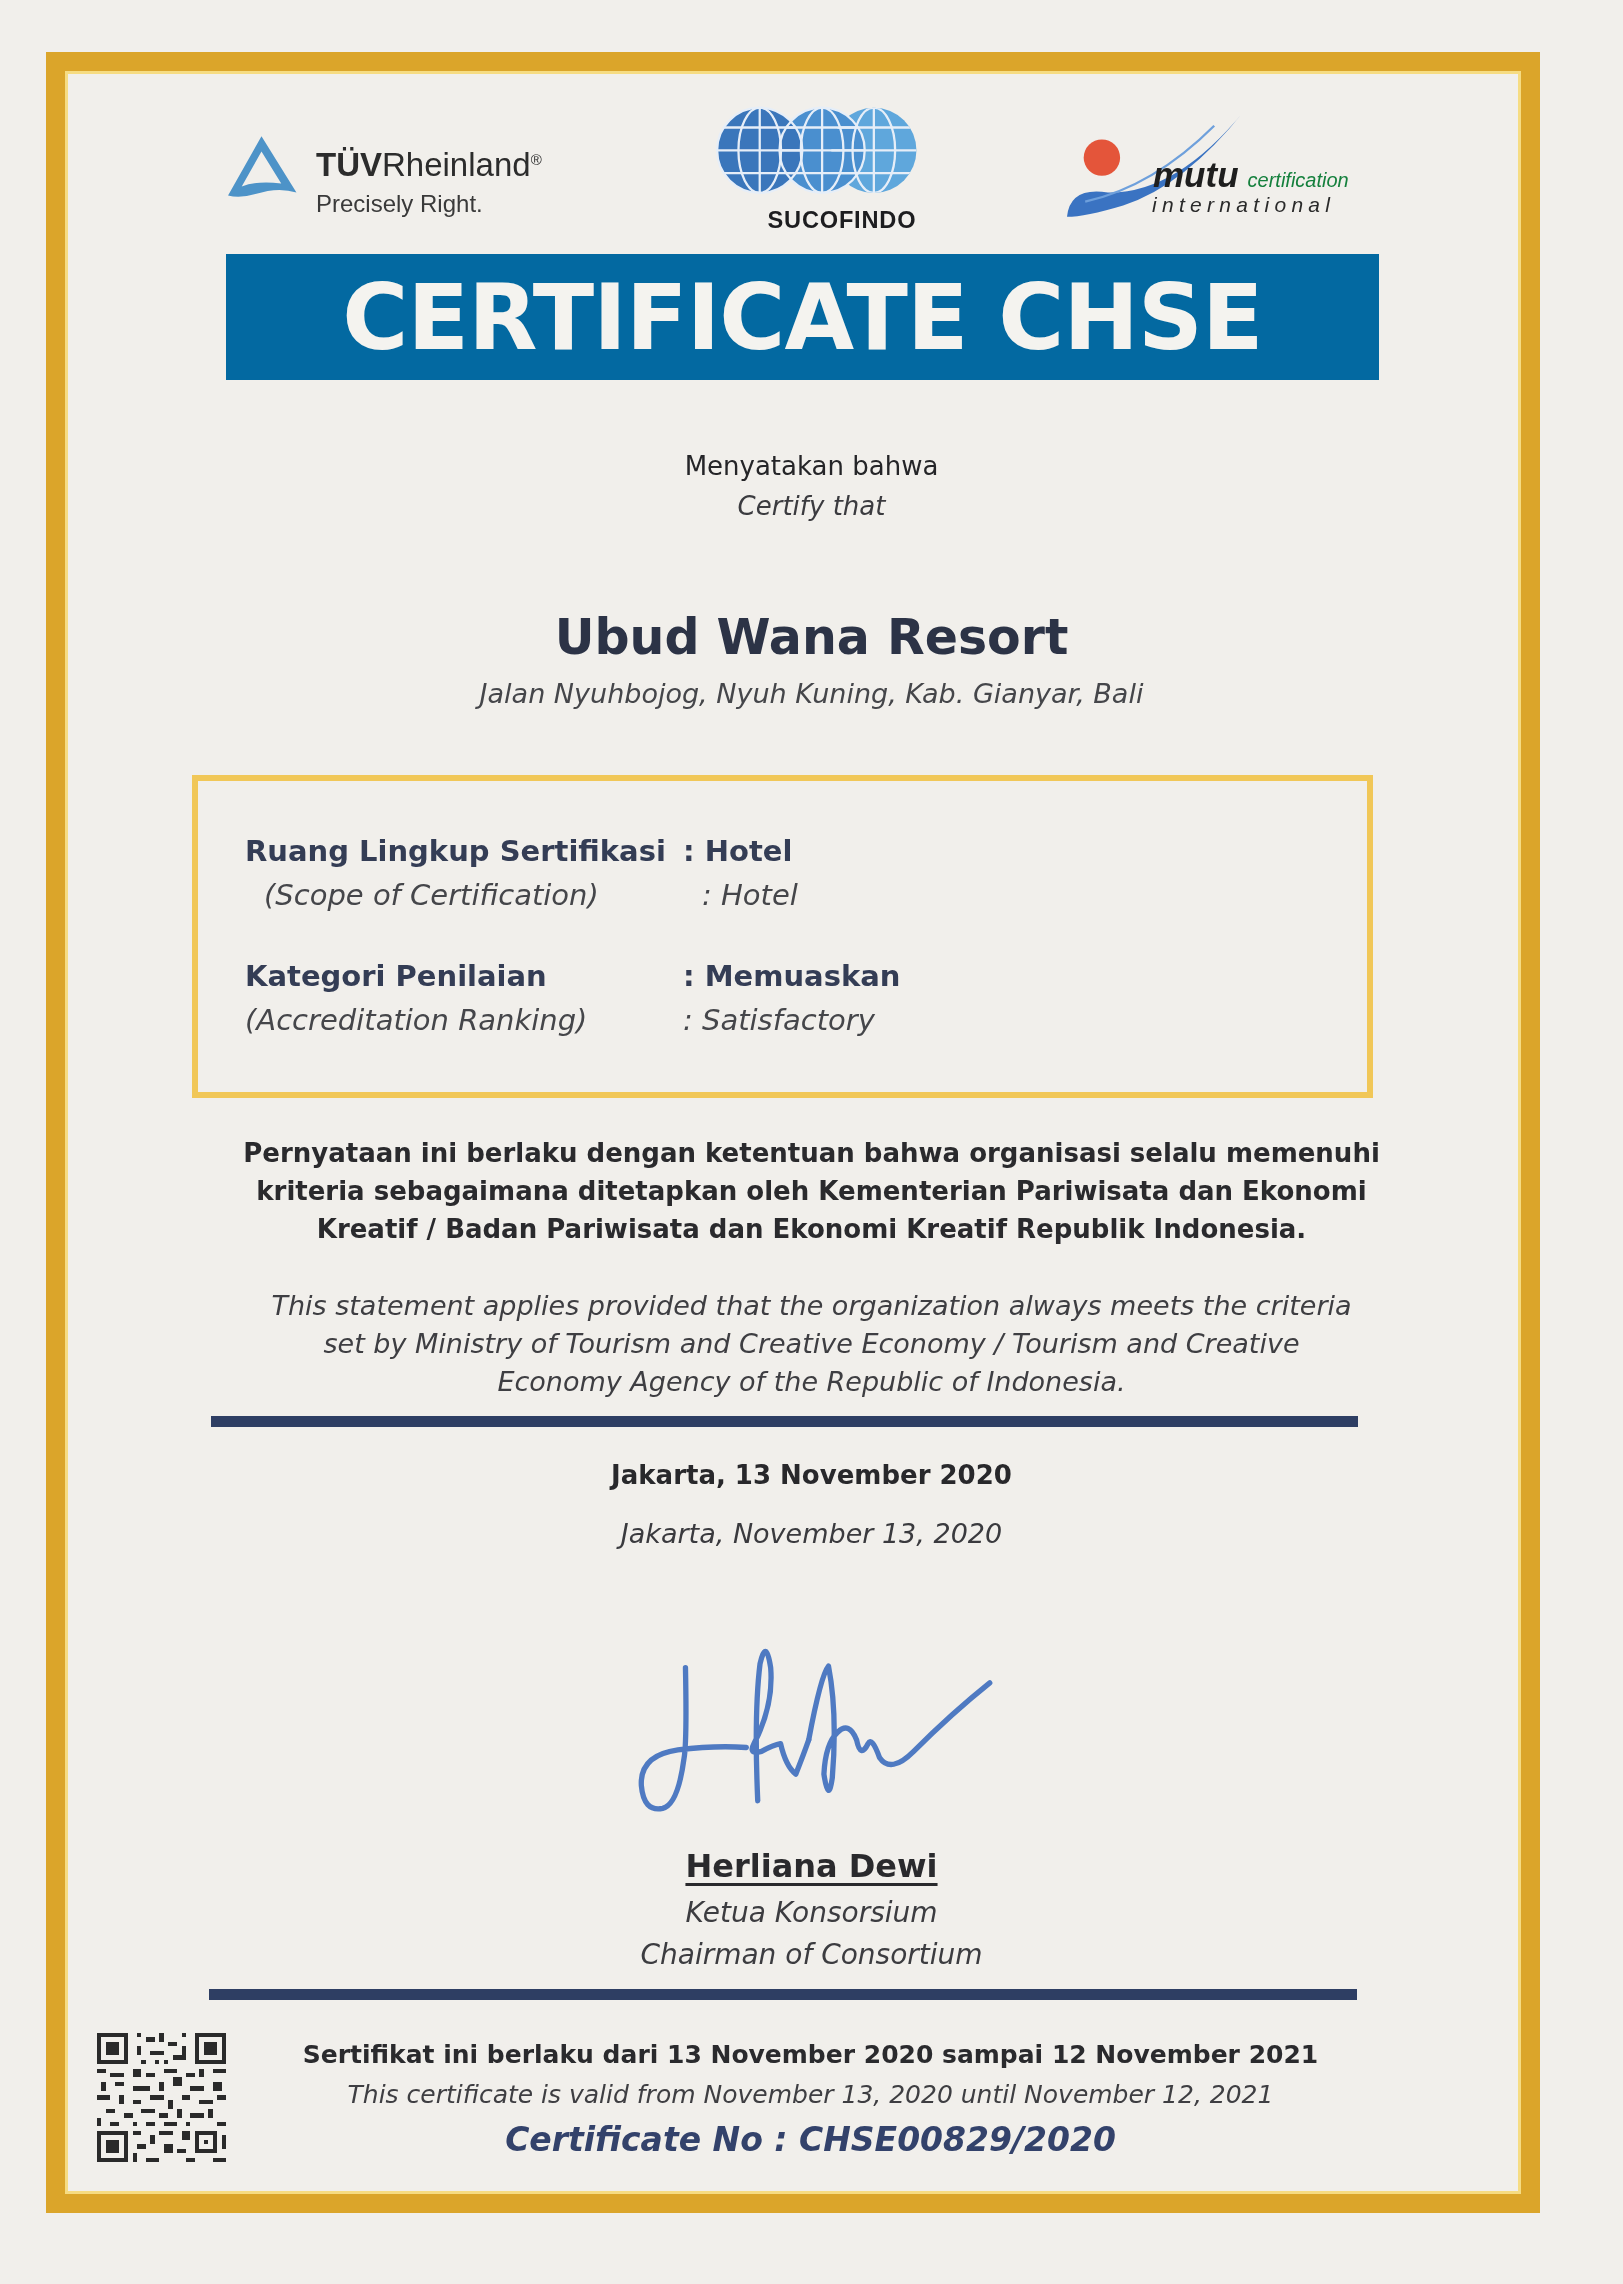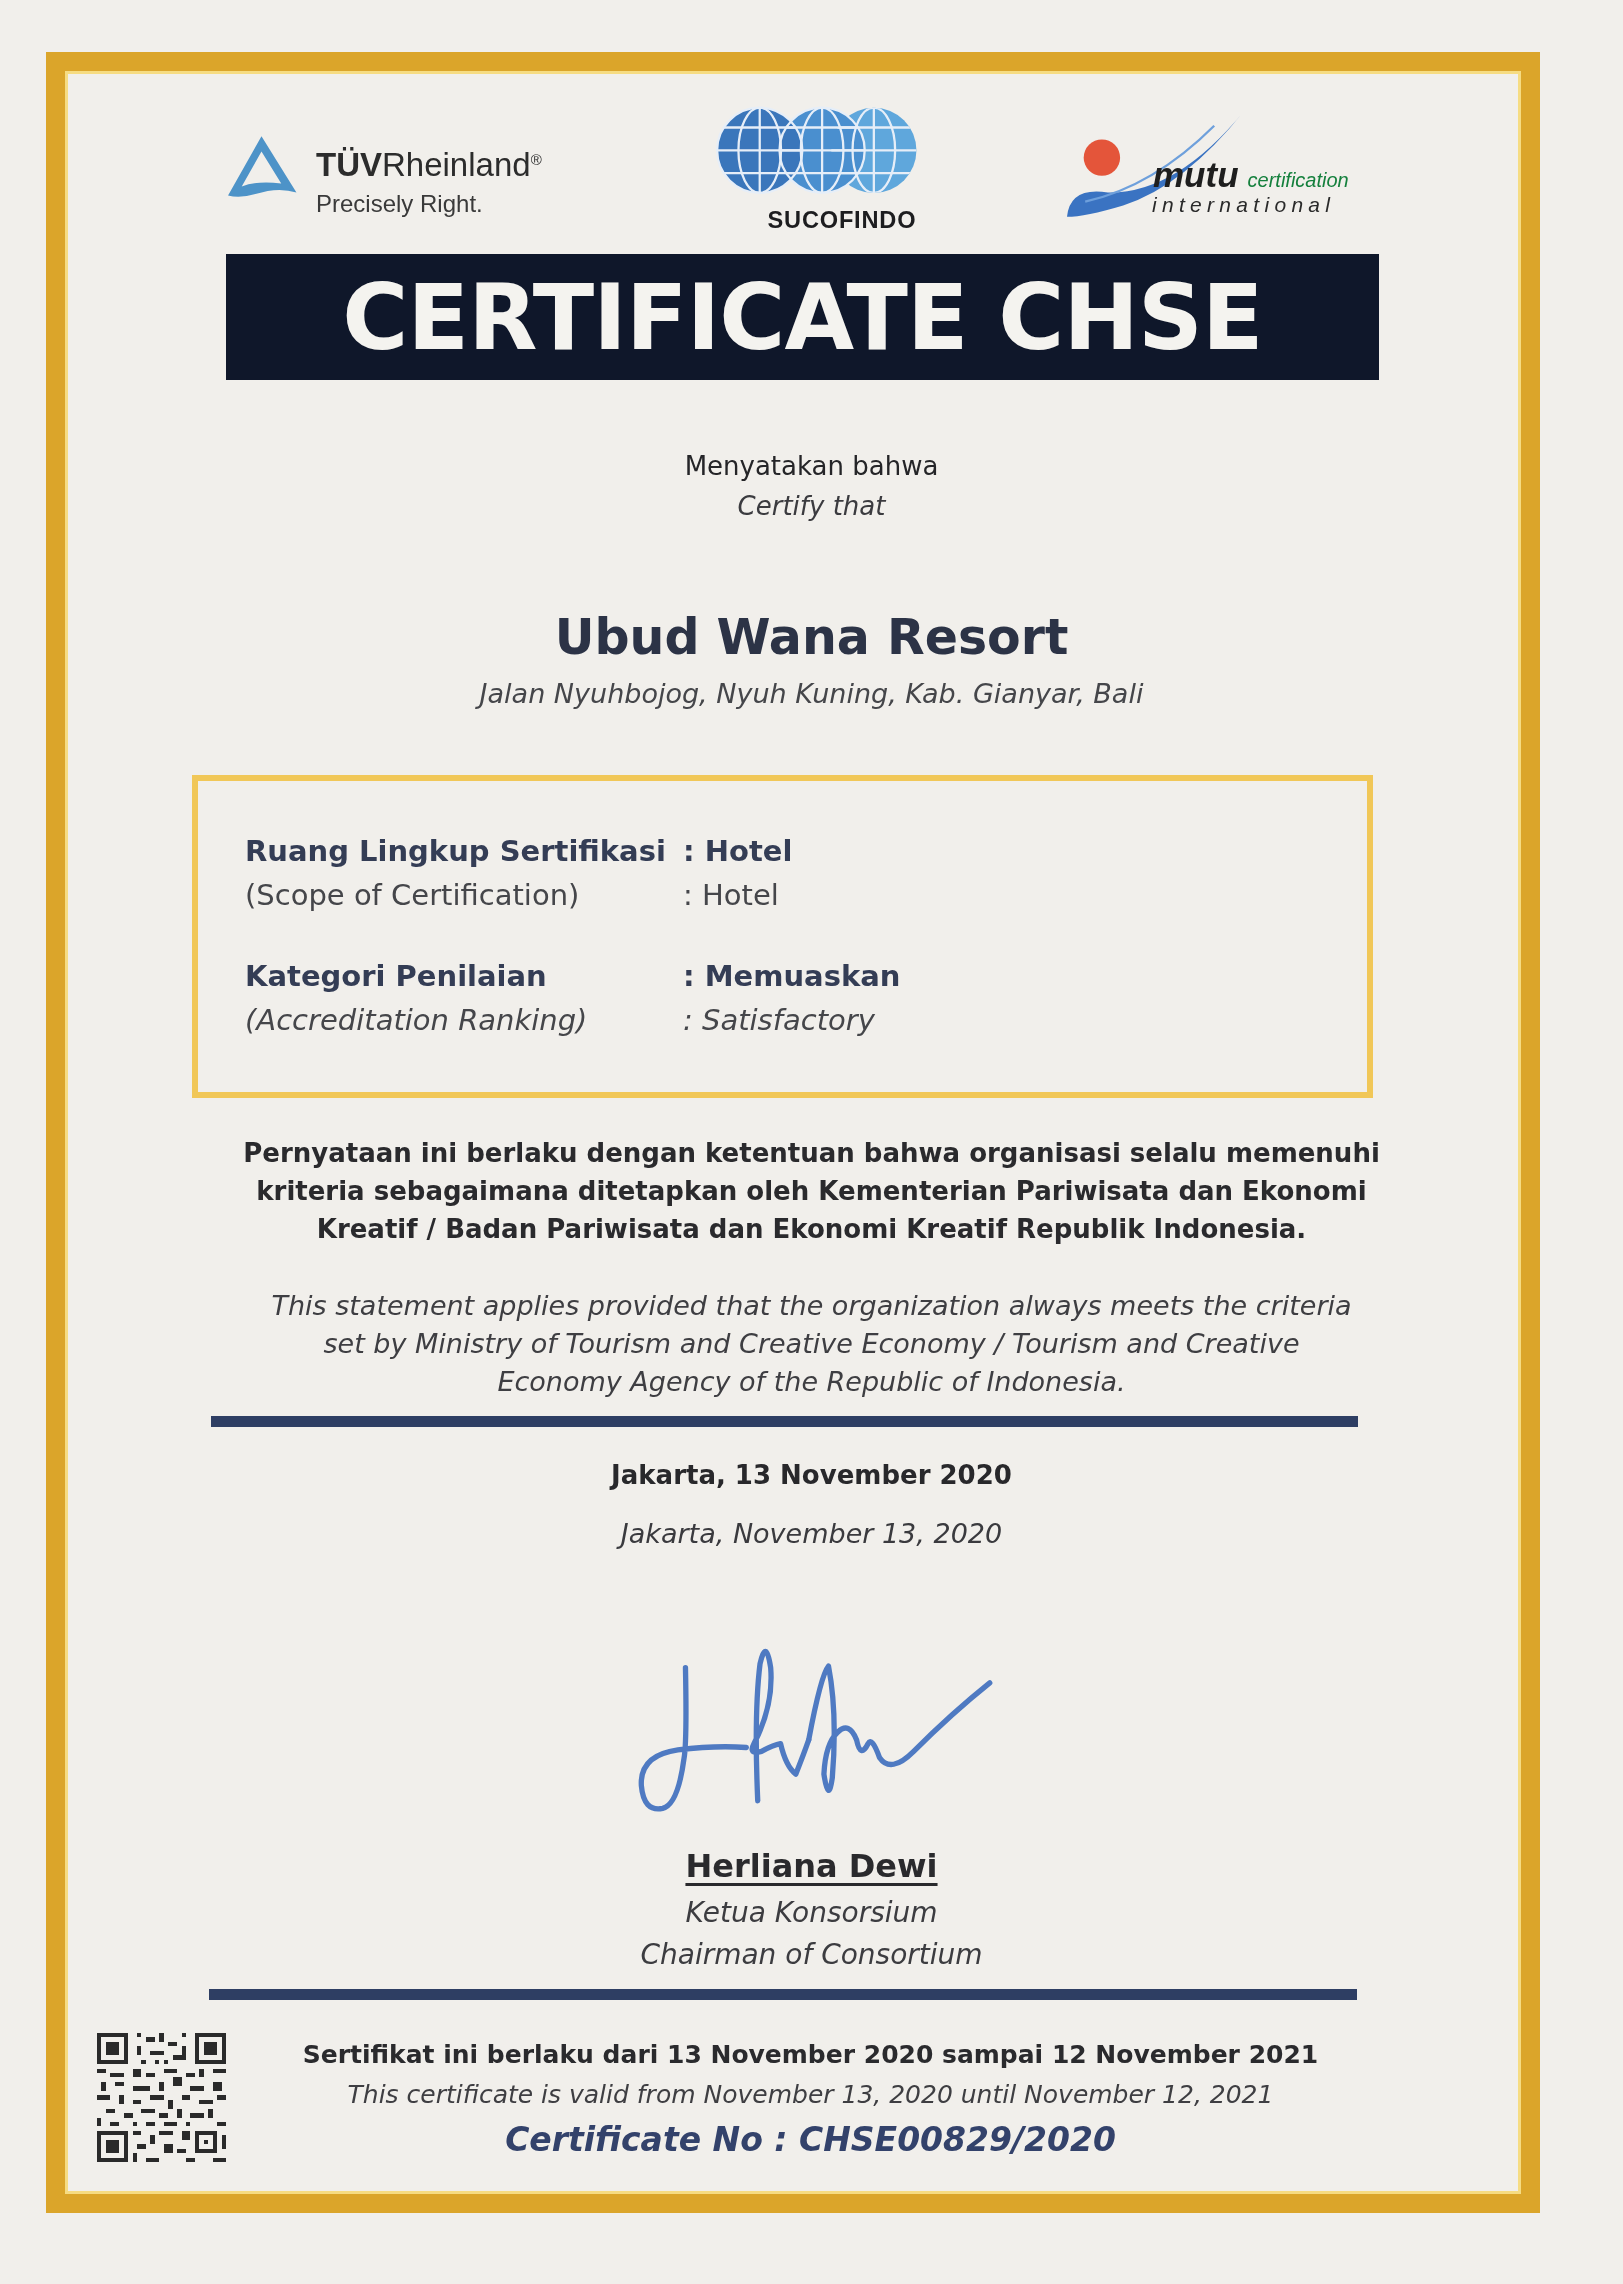--- a/index.html
+++ b/index.html
@@ -27,40 +27,40 @@
   .suco .name { position:absolute; left:2.3px; top:104px; width:206px; text-align:right; font-family:"Liberation Sans", sans-serif; font-weight:bold; font-size:23.6px; letter-spacing:0.8px; color:#1d1d1f; }
 
   .mutu { left:1062px; top:103px; width:335px; height:129px; }
   .mutu svg { position:absolute; left:0; top:0; }
   .mutu .m1 { position:absolute; left:91px; top:52px; font-family:"Liberation Sans", sans-serif; font-style:italic; font-weight:bold; font-size:35px; color:#1e1e1e; white-space:nowrap; }
   .mutu .m1 span { font-weight:normal; font-size:20px; color:#15803d; margin-left:9px; }
   .mutu .m2 { position:absolute; left:90px; top:90px; font-family:"Liberation Sans", sans-serif; font-style:italic; font-size:21px; letter-spacing:5.3px; color:#2a2a2a; }
 
   .banner {
     position:absolute; left:226px; top:254px; width:1153px; height:126px;
-    background:#0f172a; display:flex; align-items:center; justify-content:center;
+    background:#0369a1; display:flex; align-items:center; justify-content:center;
   }
   .banner span { color:#f4f3ef; font-family:"DejaVu Sans", sans-serif; font-weight:bold; font-size:90px; letter-spacing:-0.8px; }
 
   .center { position:absolute; left:0; width:1623px; text-align:center; }
   .bold { font-weight:normal; }
   .ital { font-style:italic; }
   .t-men { top:451px; font-size:26px; color:#252528; }
   .t-cert { top:491px; font-size:26px; color:#3b3b3f; }
   .t-name { top:609px; font-size:49px; font-weight:bold; color:#2c3346; }
   .t-addr { top:678px; font-size:27px; color:#45464a; }
 
   .infobox {
     position:absolute; left:192px; top:775px; width:1169px; height:311px;
     border:6px solid #f1c757;
   }
   .row { position:absolute; left:47px; font-size:29px; white-space:nowrap; }
   .row .lab { display:inline-block; width:438px; }
   .r1 { top:53px; font-weight:bold; color:#343d55; }
-  .r2 { top:97px; color:#45464a; }
+  .r2 { top:97px; font-style:italic; color:#45464a;margin-left:19px; }
   .r3 { top:178px; font-weight:bold; color:#343d55; }
   .r4 { top:222px; font-style:italic; color:#45464a; }
 
   .para-id { top:1134px; font-size:26px; font-weight:bold; line-height:38px; color:#2a2a2d; }
   .para-en { top:1287px; font-size:27px; font-style:italic; line-height:38px; color:#3e3e42; }
   .para-id div, .para-en div { white-space:nowrap; }
 
   .divider { position:absolute; height:11.4px; background:#2e3e63; }
   .d1 { left:211px; top:1416px; width:1147px; }
   .d2 { left:209px; top:1989px; width:1148px; }

